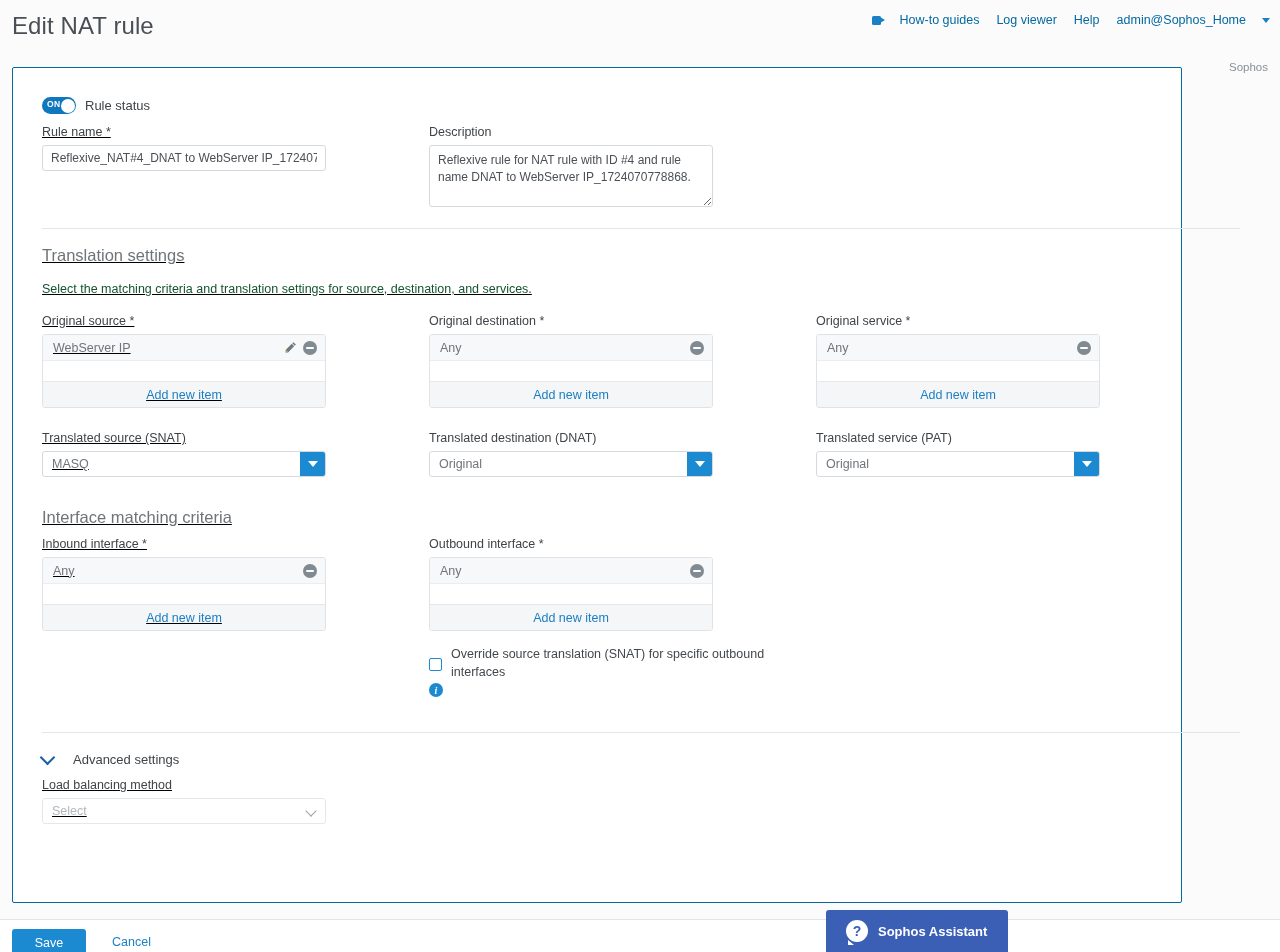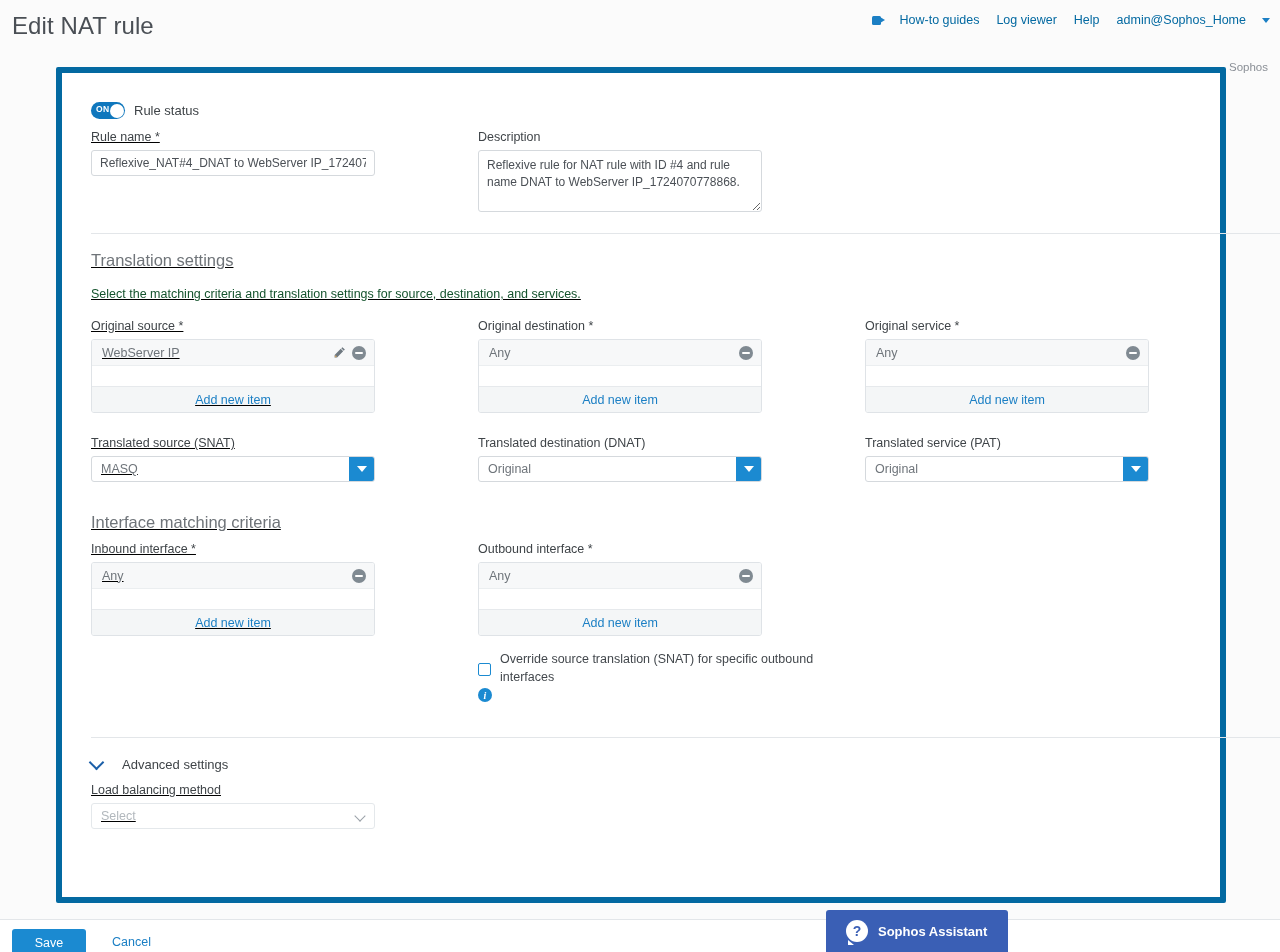--- a/index.html
+++ b/index.html
@@ -59,23 +59,22 @@
   .sub-user {
     position: absolute; right: 12px; top: 33px;
     font-size: 11.5px; color: #8a8f96; margin-top: 28px;
   }
 
   
   .card {
     position: absolute; left: 12px; top: 67px;
     width: 1170px; height: 836px;
     background: #ffffff;
-    border: 6px solid #0369a1;
+    border: 1px solid #0369a1;
     border-radius: 2px;
-    margin-left: 44px;
   }
 
   .toggle-row {
     position: absolute; left: 29px; top: 29px;
     display: flex; align-items: center; gap: 9px;
   }
   .toggle {
     position: relative; width: 34px; height: 17px;
     background: #0f77bd; border-radius: 9px;
     display: flex; align-items: center;

